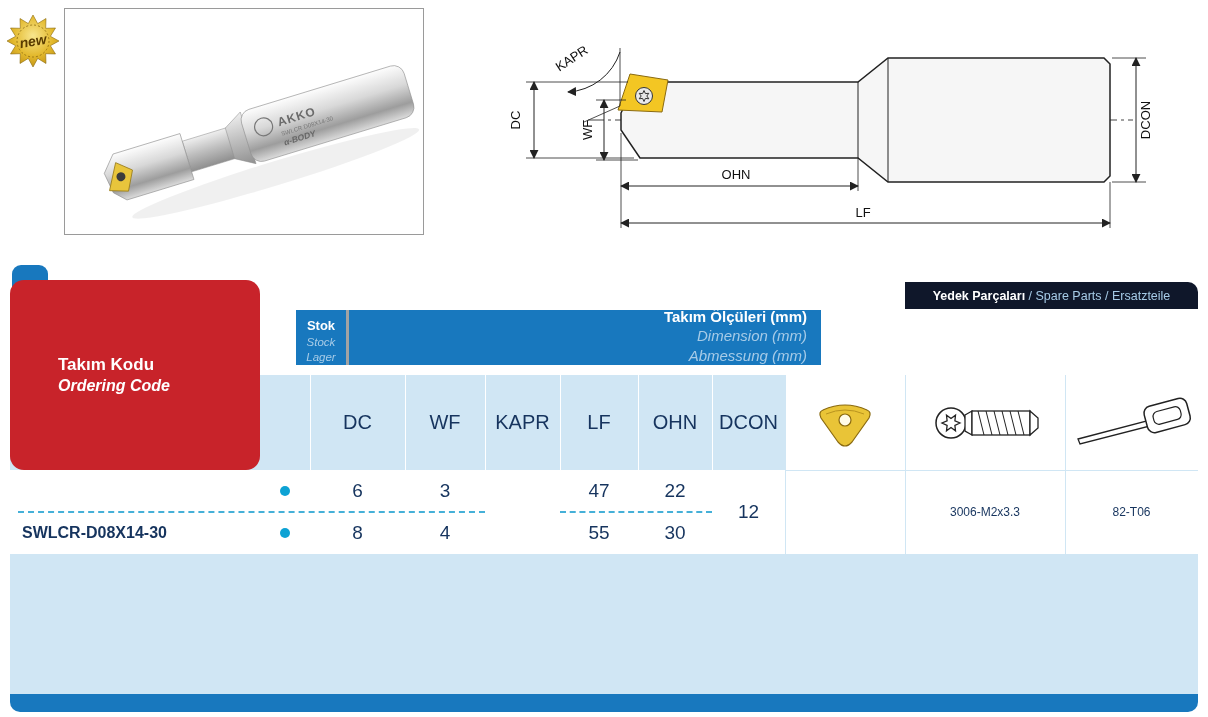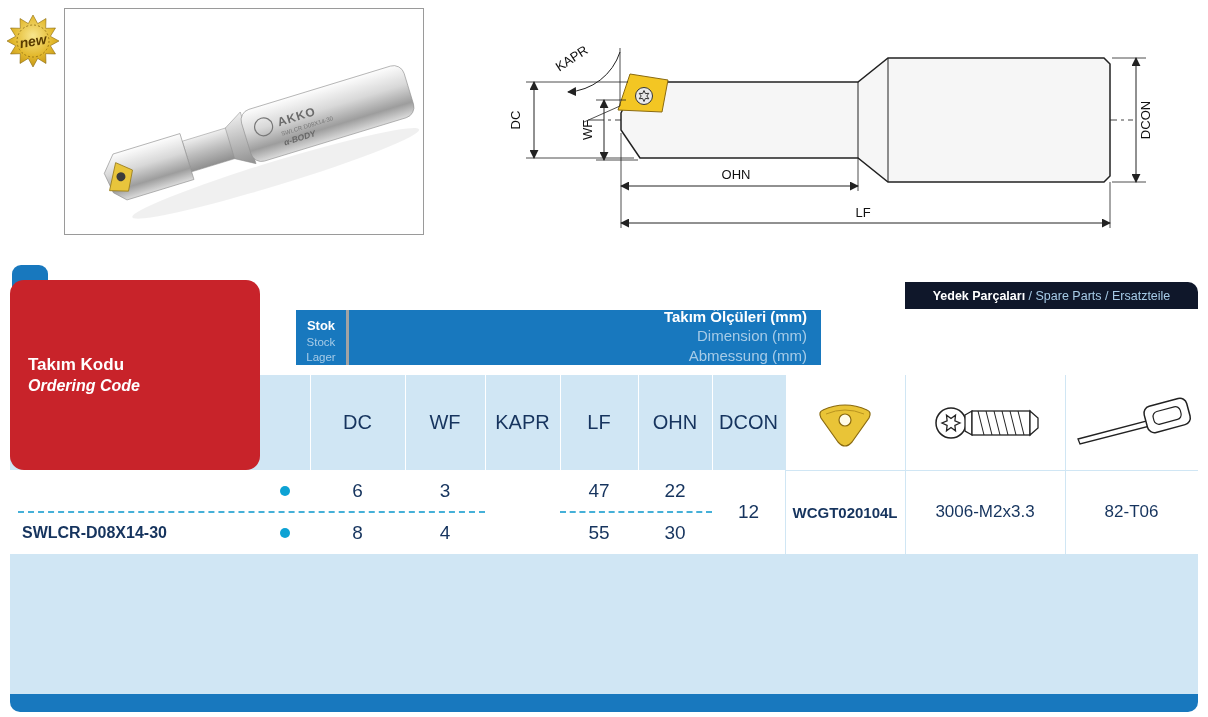--- a/index.html
+++ b/index.html
@@ -8,51 +8,51 @@
   .abs{position:absolute;}
   
   .photo-box{position:absolute;left:64px;top:8px;width:360px;height:227px;
              border:1px solid #9a9a9a;background:#fff;box-sizing:border-box;}
   
   .tbl{position:absolute;left:10px;top:268px;width:1188px;height:449px;}
   .backdrop{position:absolute;left:0;top:107px;width:1188px;height:319px;background:#d0e6f4;}
   .corner-sq{position:absolute;left:2px;top:-3px;width:36px;height:36px;background:#1878be;border-radius:9px;}
   .red-block{position:absolute;left:0;top:12px;width:250px;height:190px;background:#c8232a;
              border-radius:14px;color:#fff;display:flex;flex-direction:column;justify-content:center;
-             padding-left:18px;box-sizing:border-box;line-height:1.3;}
+             padding-left:48px;box-sizing:border-box;line-height:1.3;}
   .red-l1{font-weight:bold;font-size:17px;}
   .red-l2{font-weight:bold;font-style:italic;font-size:16px;}
   .red-l3{font-style:italic;font-size:15.5px;}
   .hdr-cell{position:absolute;top:42px;height:55px;background:#1878be;color:#fff;
             display:flex;flex-direction:column;justify-content:flex-end;align-items:center;
             box-sizing:border-box;line-height:1.3;margin-left:36px;}
   .hdr-cell.sep{border-left:3px solid #a3a3a3;}
   .hdr-main{font-weight:bold;font-size:13px;}
   .hdr-main.lg{font-size:15px;}
-  .hdr-sub{color:#a6cbe7;font-size:11.5px;}
+  .hdr-sub{font-style:italic;color:#a6cbe7;font-size:11.5px;}
   .hdr-sub.lg{font-size:15px;}
   .spare-band{position:absolute;left:895px;top:14px;width:293px;height:27px;background:#0f172a;
               border-radius:0 10px 0 0;color:#fff;display:flex;align-items:center;justify-content:center;
               font-size:12.5px;}
   .sp-b{font-weight:bold;}
   .sp-i{color:#a6cbe7;text-align:right;}
   .sp-sep{white-space:pre;color:#a6cbe7;}
   .vline{position:absolute;top:107px;height:95px;width:1px;background:#ffffff;}
   .vlineb{position:absolute;width:1px;background:#d0e6f4;}
   .hlineb{position:absolute;height:1px;background:#d0e6f4;}
   .collabel{position:absolute;top:107px;height:95px;color:#16345e;font-size:20px;
             display:flex;align-items:center;justify-content:center;}
   .icon-cell{position:absolute;top:107px;height:95px;background:#fff;
              display:flex;align-items:center;justify-content:center;}
   .databand{position:absolute;left:0;top:202px;width:1188px;height:84px;background:#fff;}
   .code{position:absolute;left:0;width:250px;height:42px;color:#16345e;font-weight:bold;font-size:16px;
         display:flex;align-items:center;padding-left:12px;box-sizing:border-box;}
   .val{position:absolute;color:#16345e;font-size:19px;display:flex;align-items:center;justify-content:center;}
   .val.bold{font-weight:bold;font-size:15px;}
-  .val.med{font-size:17px;}
+  .val.med{font-size:12px;}
   .dot{position:absolute;width:10px;height:10px;border-radius:50%;background:#0da2d4;}
   .dashline{position:absolute;top:243px;height:0;border-top:2px dashed #45b0d8;}
   .footer-bar{position:absolute;left:0;top:426px;width:1188px;height:18px;background:#1878be;
               border-radius:0 0 10px 10px;}
   svg text{font-family:"Liberation Sans",sans-serif;}
 </style>
 </head>
 <body>
 
 <div class="page">
@@ -235,21 +235,20 @@
     <div class="val" style="left:628px;width:74px;top:202px;height:42px;">22</div>
 
     <div class="code" style="top:244px;">SWLCR-D08X14-30</div>
     <div class="dot" style="left:270px;top:260px;"></div>
     <div class="val" style="left:300px;width:95px;top:244px;height:42px;">8</div>
     <div class="val" style="left:395px;width:80px;top:244px;height:42px;">4</div>
     <div class="val" style="left:550px;width:78px;top:244px;height:42px;">55</div>
     <div class="val" style="left:628px;width:74px;top:244px;height:42px;">30</div>
 
     <div class="val" style="left:702px;width:73px;top:202px;height:84px;">12</div>
-    <div class="val bold" style="left:775px;width:120px;top:202px;height:84px;">WCGT020104L</div>
     <div class="val med" style="left:895px;width:160px;top:202px;height:84px;">3006-M2x3.3</div>
     <div class="val med" style="left:1055px;width:133px;top:202px;height:84px;">82-T06</div>
 
     <div class="dashline" style="left:8px;width:467px;"></div>
     <div class="dashline" style="left:550px;width:152px;"></div>
 
     <div class="footer-bar"></div>
   </div>
 
 </div>

